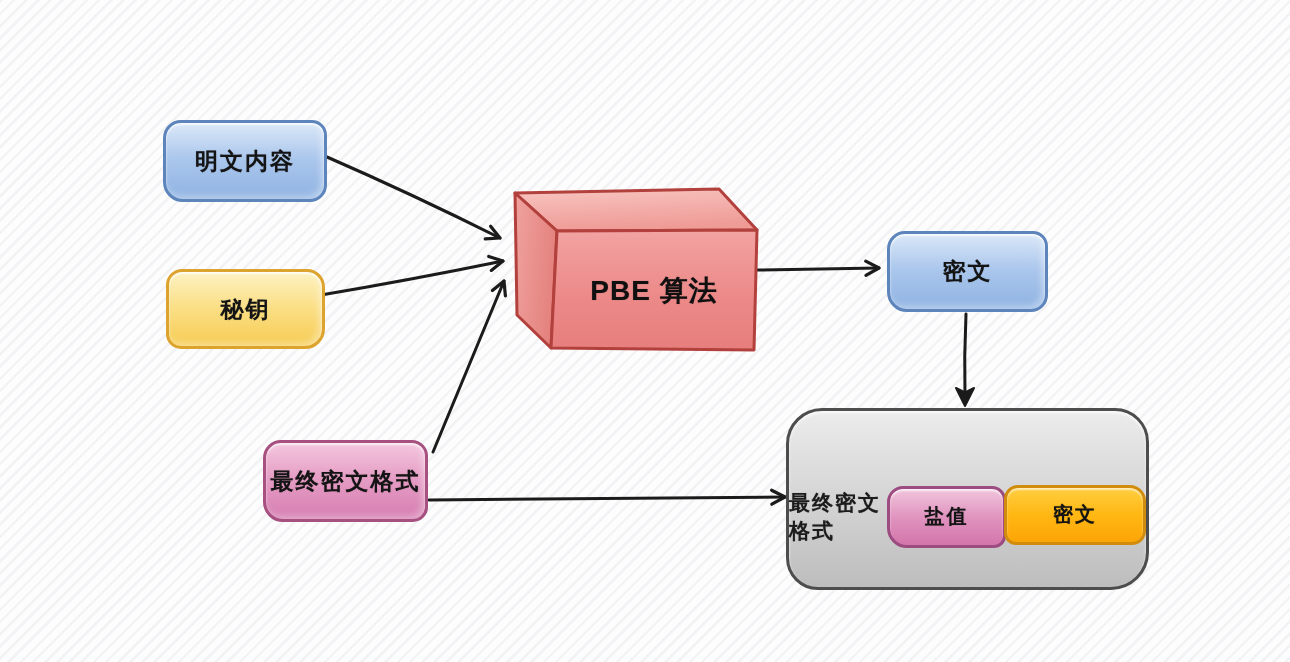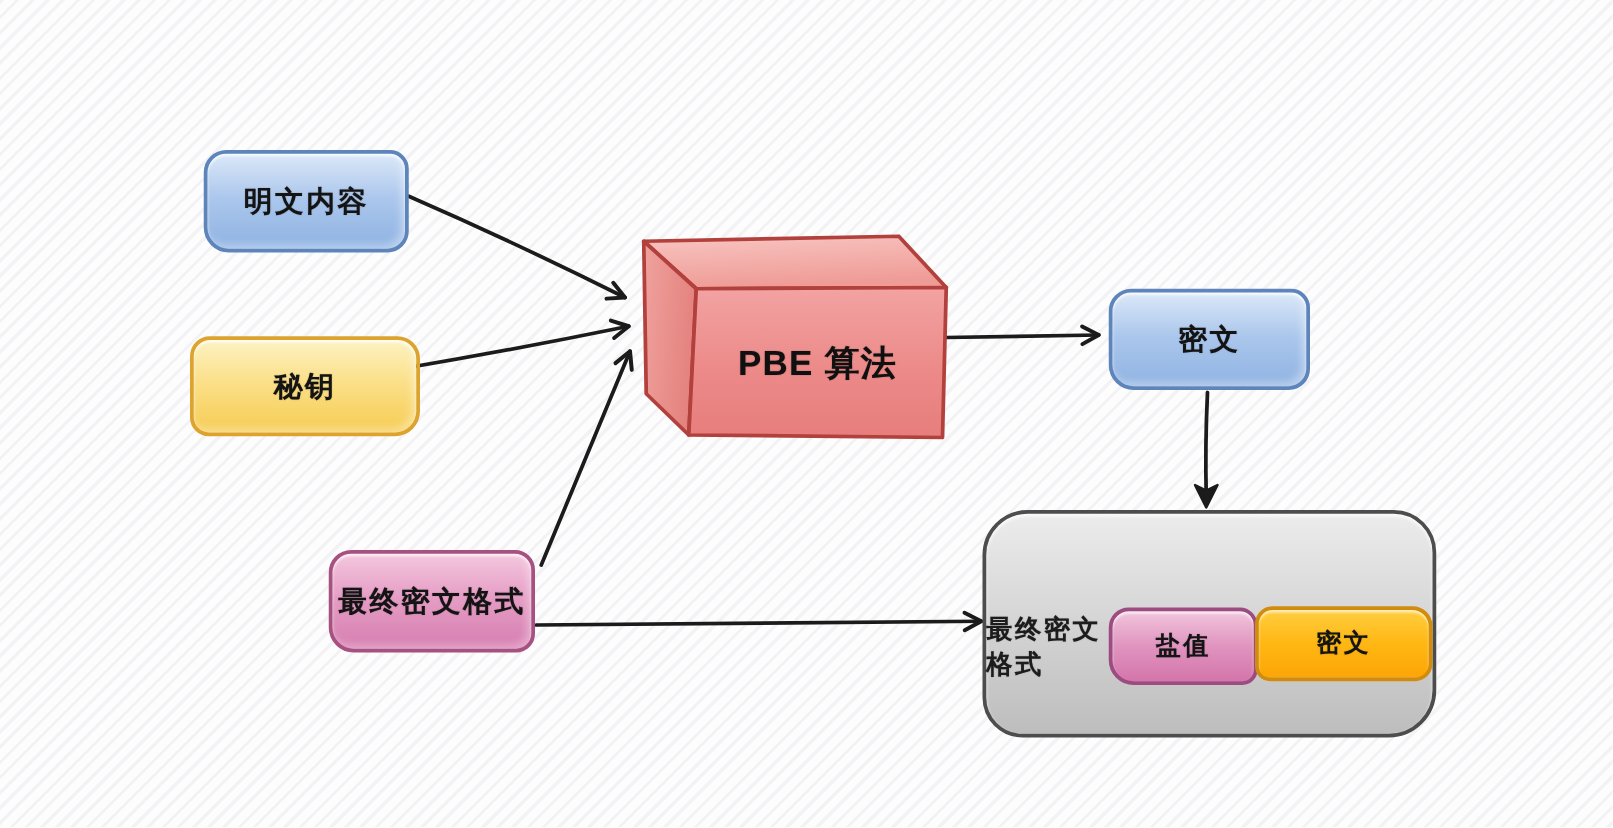--- a/index.html
+++ b/index.html
@@ -46,21 +46,21 @@
   }
   .node-pink {
     background: linear-gradient(180deg, #f4c7de 0%, #e59cc4 48%, #d67eb1 100%);
     border: 3px solid #a6517f;
     border-radius: 18px 16px 15px 20px;
     box-shadow: inset 0 2px 2px rgba(255,255,255,.7), inset -3px -3px 7px rgba(255,255,255,.35);
     font-size: 23px;
   }
 
   #node-plaintext  { left: 163px; top: 120px; width: 164px; height: 82px; }
-  #node-key        { left: 152px; top: 269px; width: 184px; height: 80px; }
+  #node-key        { left: 166px; top: 269px; width: 159px; height: 80px; }
   #node-salt       { left: 263px; top: 440px; width: 165px; height: 82px; }
   #node-ciphertext { left: 887px; top: 231px; width: 161px; height: 81px; }
 
   
   #pbe-shape { position: absolute; left: 498px; top: 180px; width: 264px; height: 176px; }
   #pbe-label {
     position: absolute; left: 551px; top: 231px; width: 206px; height: 119px;
     display: flex; align-items: center; justify-content: center;
     font-weight: bold; font-size: 28px; letter-spacing: 1px; color: #101010;
     text-shadow: 0 0 1px rgba(0,0,0,.4);

